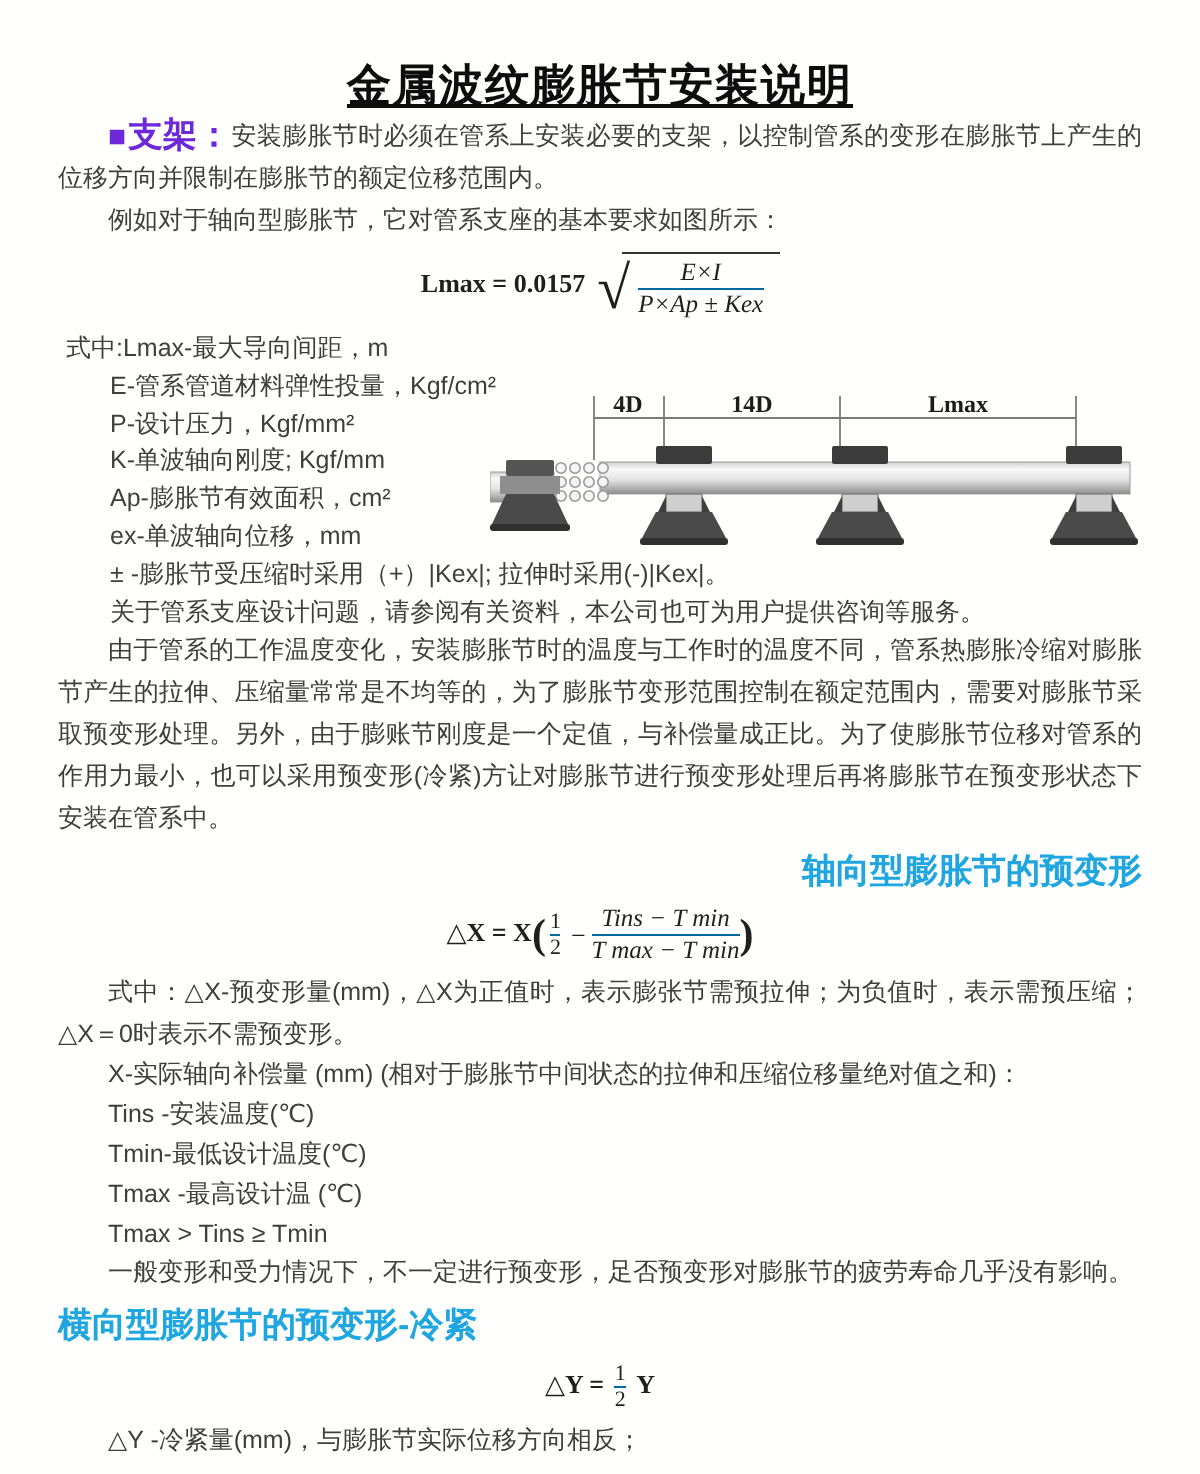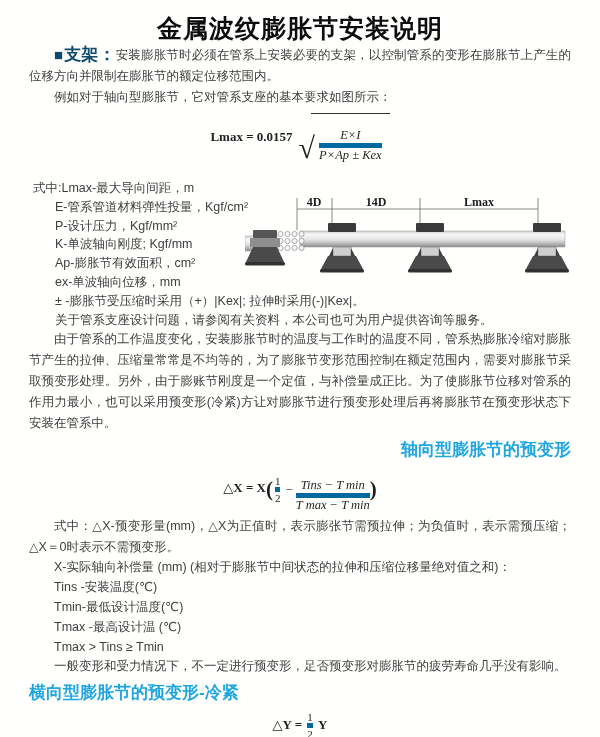--- a/index.html
+++ b/index.html
@@ -6,60 +6,61 @@
   body {
     width:600px; height:737px;
     background:#fffffd;
     font-family:"Liberation Sans","DejaVu Sans",sans-serif;
     color:#3e3e3e;
   }
   .page { position:relative; width:600px; height:737px; overflow:hidden; }
   .content { margin:0 29px; }
 
   .title {
-    padding-top:12px;
+    padding-top:28px;
     text-align:center;
-    font-size:25px; font-weight:700; letter-spacing:1px;
+    font-size:22px; font-weight:700; letter-spacing:1px;
     color:#0d0d0d;
+    text-decoration:underline;
   }
 
   p.body { font-size:12.5px; line-height:21px; margin:0; text-align:justify; color:#3e3e3e; }
   .indent { text-indent:2em; }
   .p1 { margin-top:13px; }
 
-  .sec-head { color:#0c4a6e; font-size:17px; font-weight:700; line-height:1; vertical-align:-1px; }
+  .sec-head { color:#6d28d9; font-size:17px; font-weight:700; line-height:1; vertical-align:-1px; }
   .sec-head .marker { font-size:15px; letter-spacing:0; margin-right:1px; }
 
   .sec2-head { margin-top:3px; color:#189bd7; font-size:17px; font-weight:700; }
   .sub-head  { color:#1fa6e0; font-size:17px; font-weight:700; }
   .sub1 { margin:4px 0 0 30px;text-align:right; }
   .sub2 { margin:4px 0 0 0; }
 
   
   .formula {
     text-align:center;
     font-family:"Liberation Serif","DejaVu Serif",serif;
     color:#1f1f1f; font-size:13px;
   }
   .f1 { margin:5px 0 3px; }
   .f2 { margin:5px 0 3px; }
   .f3 { margin:7px 0 4px; }
   .fbold { font-weight:700; }
-  .fital { font-style:italic;margin-top:12px; }
+  .fital { font-style:italic; }
   .sqrt { display:inline-flex; align-items:stretch; vertical-align:middle; margin-left:6px; }
   .rad  { font-size:30px; line-height:1.05; font-weight:400; margin-right:-4px; align-self:flex-end; }
   .radicand { border-top:1.4px solid #333; padding:2px 8px 0 8px; align-self:flex-end; }
   .frac { display:inline-flex; flex-direction:column; text-align:center; vertical-align:middle; line-height:1.2; font-size:12.5px; }
-  .frac .den { border-top:5px solid #0369a1; }
+  .frac .den { border-top:1px solid #0369a1; }
   .frac.small { font-size:11px; line-height:1.1; margin:0 2px; }
   .paren { font-size:21px; font-weight:600; vertical-align:middle; line-height:1; }
   .fop { margin:0 3px; vertical-align:middle; }
 
   
-  .defs { margin-top:16px; margin-left:4px; font-size:12.5px; line-height:18.8px; }
+  .defs { margin-top:5px; margin-left:4px; font-size:12.5px; line-height:18.8px; }
   .defs .def-line { padding-left:22px; }
   .defs .def-line:first-child { padding-left:0; }
 
   .p2 { margin-top:2px; line-height:21.5px; }
   .p3 { margin-top:3px; line-height:19.8px; }
   .linelist { font-size:12.5px; line-height:19.8px; }
   .linelist .ln { padding-left:2em; }
   .note { margin-top:2px; }
 
   

